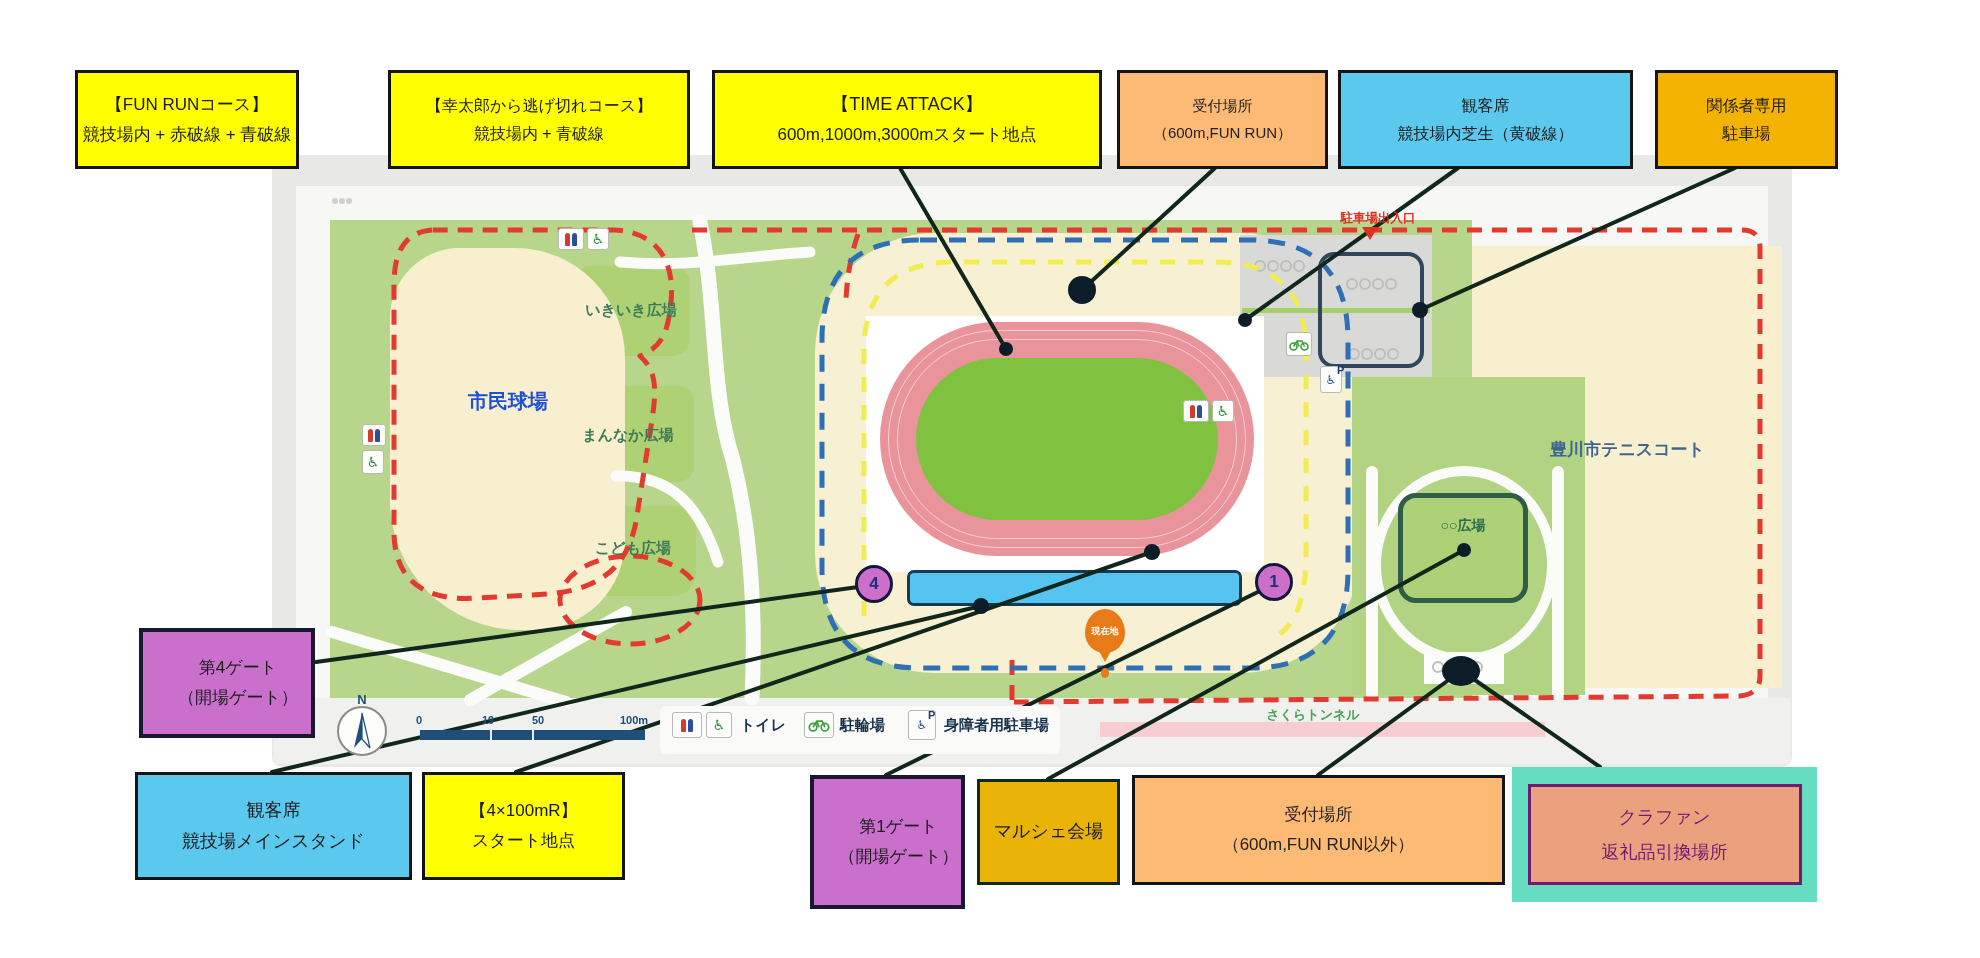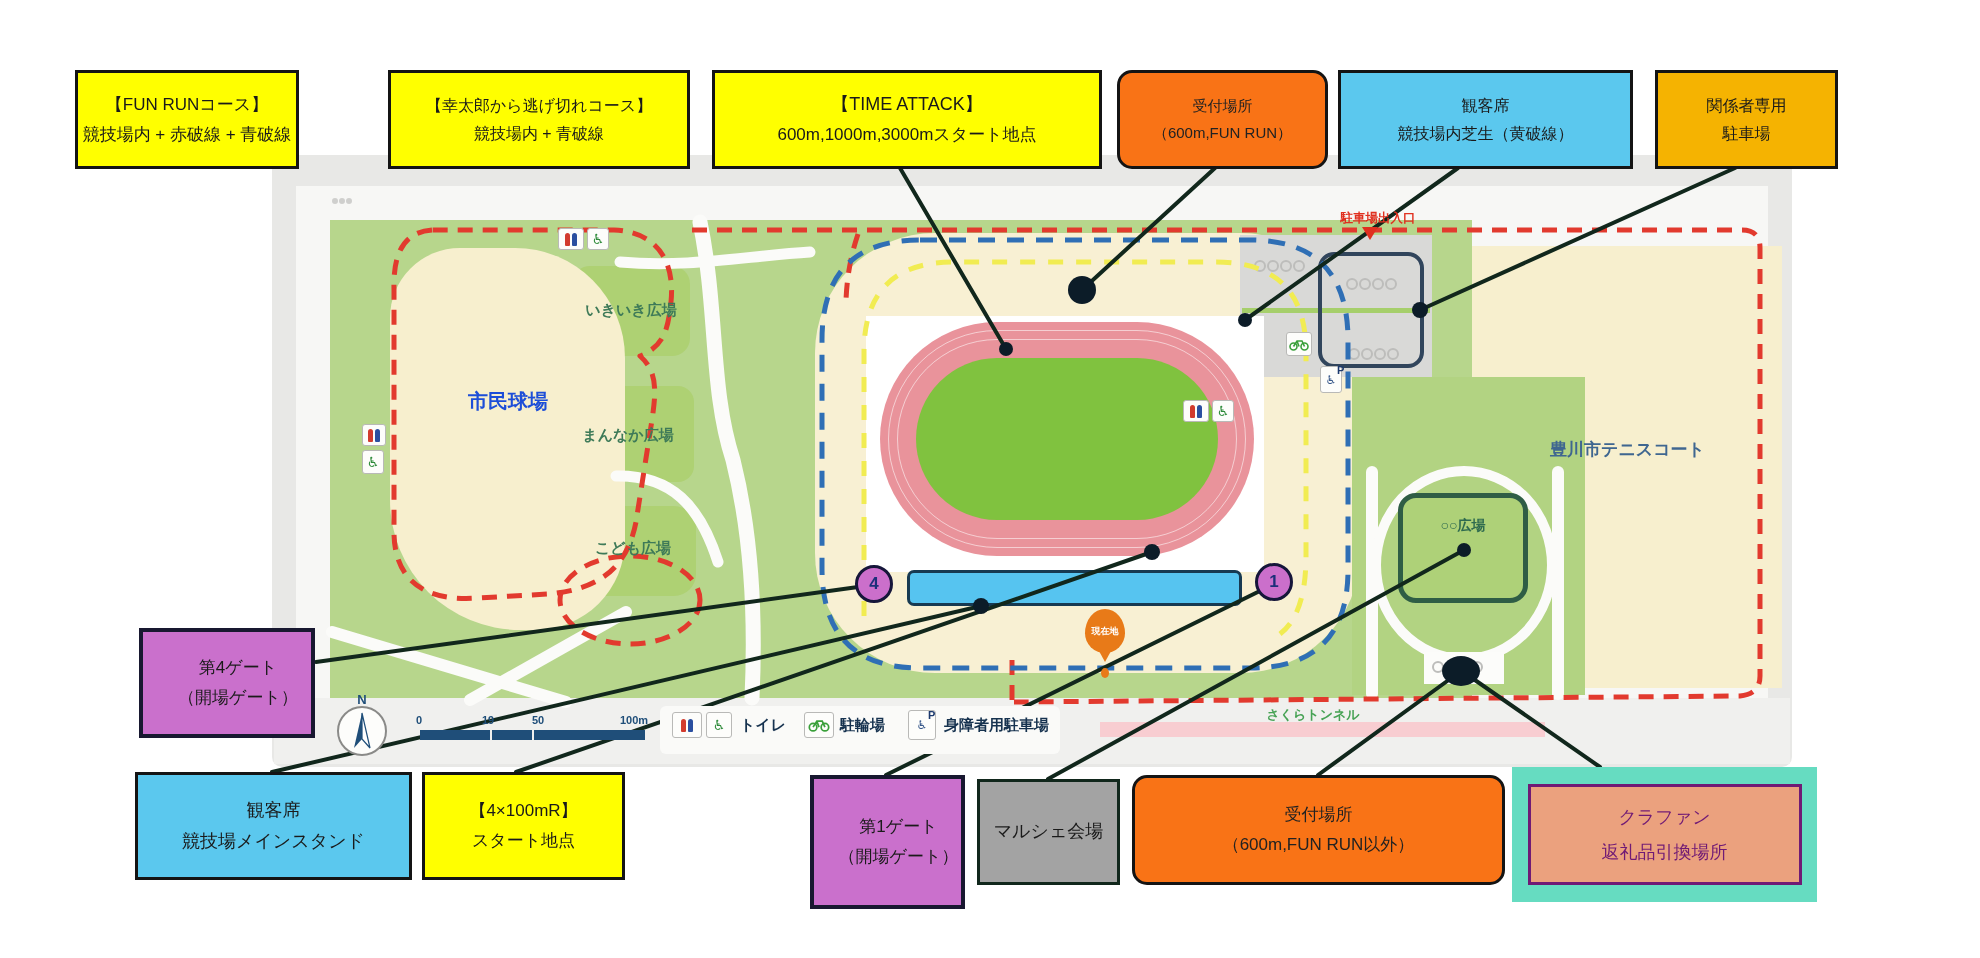--- a/index.html
+++ b/index.html
@@ -5,25 +5,25 @@
   html,body{margin:0;padding:0;background:#ffffff;}
   #stage{position:relative;width:1980px;height:958px;background:#ffffff;overflow:hidden;
          font-family:"Liberation Sans","DejaVu Sans",sans-serif;}
   .abs{position:absolute;}
   svg.layer{position:absolute;left:0;top:0;pointer-events:none;}
   
   .lbl{position:absolute;display:flex;flex-direction:column;justify-content:center;align-items:center;
        text-align:center;border:3px solid #141414;box-sizing:border-box;line-height:1.75;color:#1a1a1a;z-index:6;}
   .lbl .l1,.lbl .l2{display:block;white-space:nowrap;}
   .yellow{background:#ffff00;}
-  .magenta{background:#f97316;border-radius:15px;}
+  .magenta{background:#fdba74;}
   .skyblue{background:#5bc8ee;}
   .orangebox{background:#f5b301;}
   .purple{background:#ca70cc;border-color:#181830;border-width:4px;padding-left:22px;}
-  .greenbox{background:#a3a3a3;border-color:#11271c;}
+  .greenbox{background:#eab308;border-color:#11271c;}
   .teal-wrap{background:#66dcc1;border:none;z-index:6;display:flex;align-items:center;justify-content:center;}
   .salmon{background:#eba17e;border:3px solid #701a75;color:#701a75;display:flex;flex-direction:column;
           justify-content:center;align-items:center;text-align:center;width:100%;height:100%;line-height:1.9;}
   
   .maptxt{position:absolute;text-align:center;font-weight:bold;white-space:nowrap;z-index:5;}
   
   .gate{position:absolute;width:38px;height:38px;border-radius:50%;background:#cb6fcb;border:3px solid #16163a;
         box-sizing:border-box;color:#1d2f7a;font-size:17px;font-weight:bold;display:flex;align-items:center;
         justify-content:center;z-index:5;}
   

